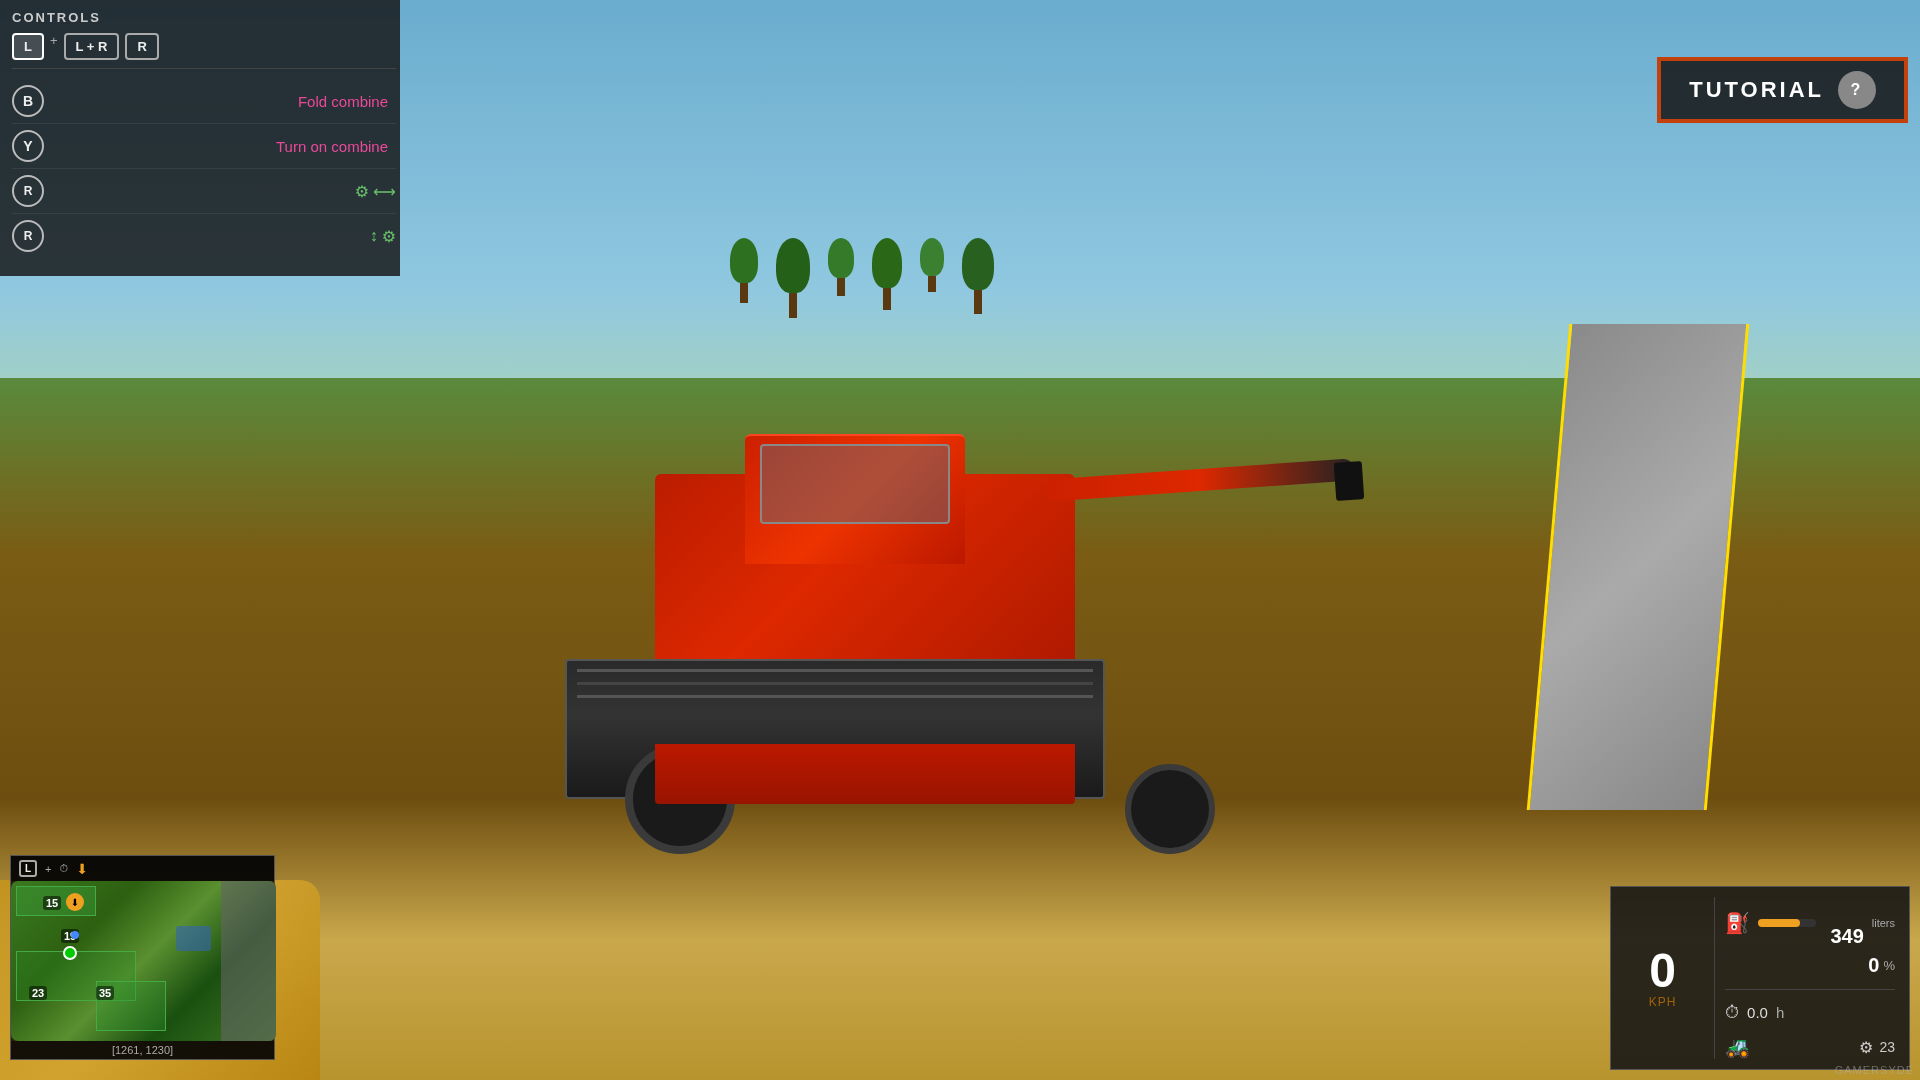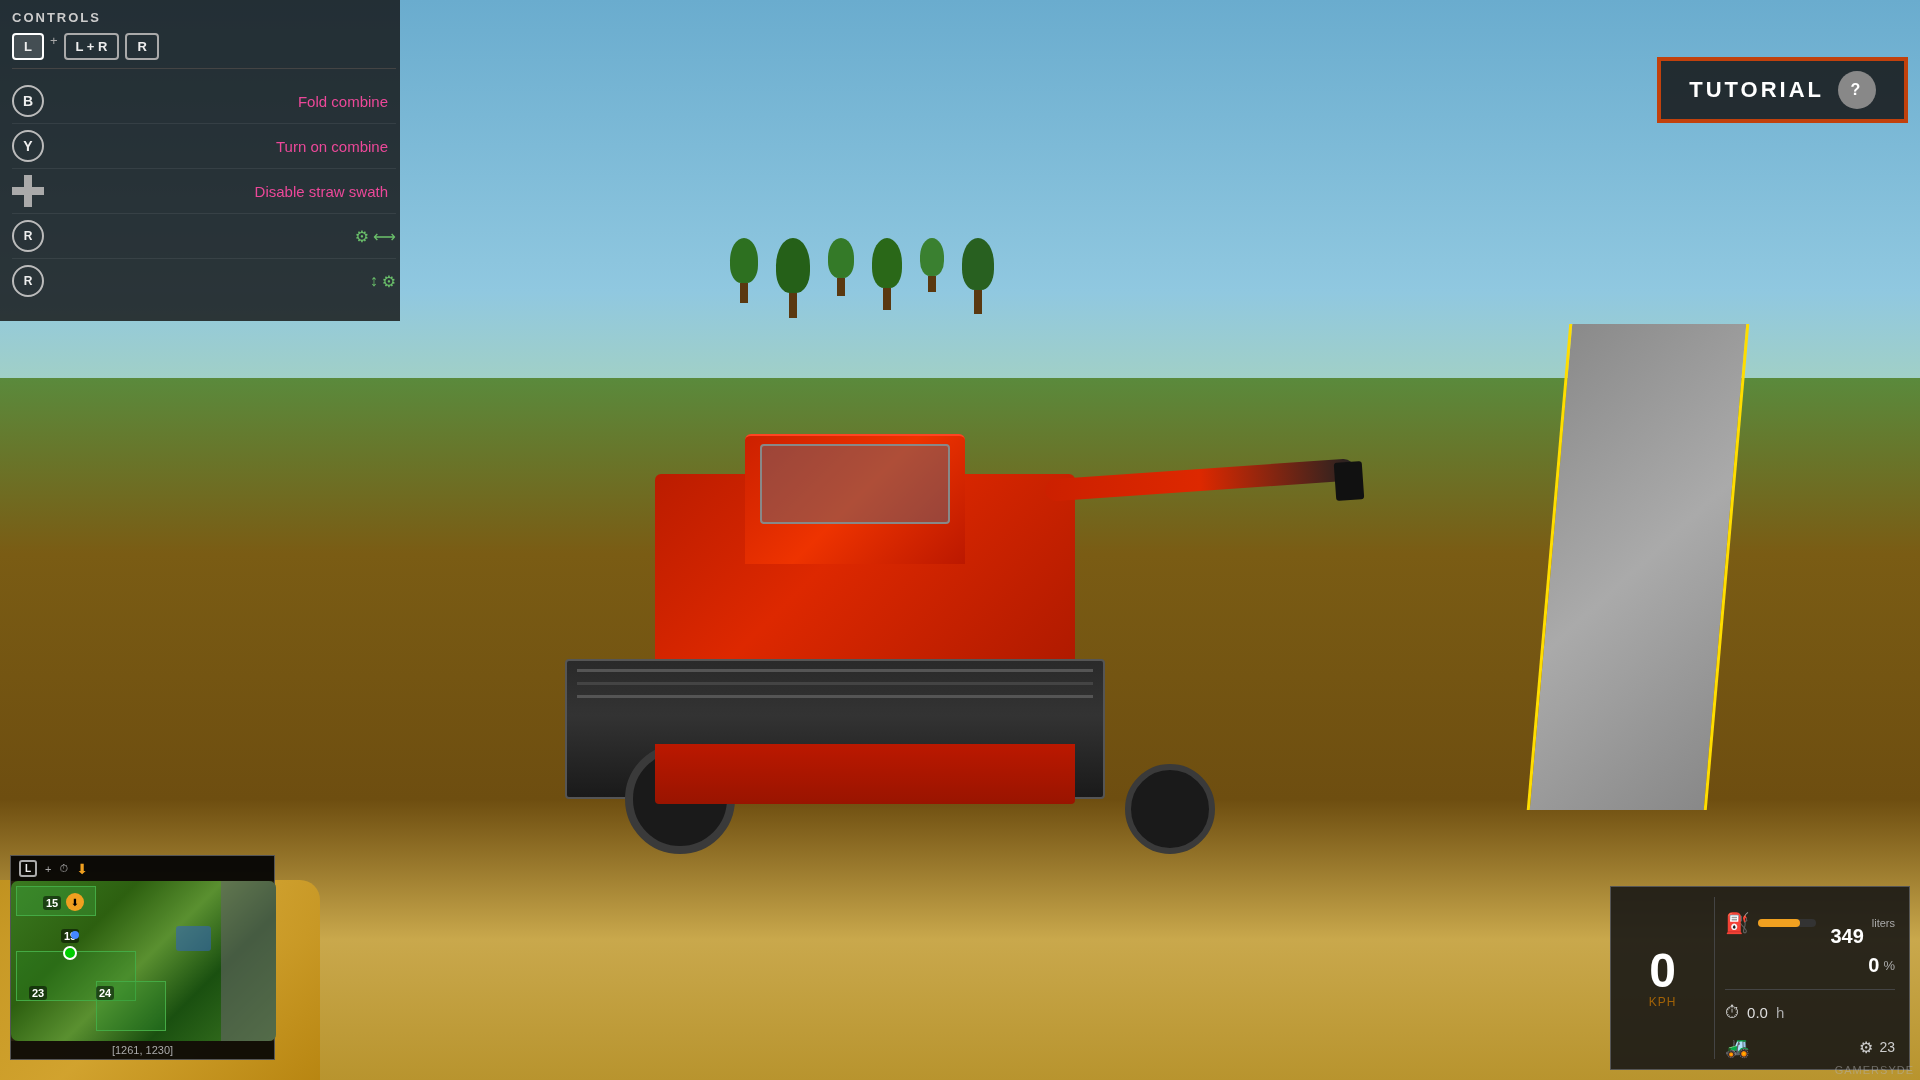--- a/index.html
+++ b/index.html
@@ -447,28 +447,20 @@
   <div class="control-row">
     <div class="control-button" style="border-radius:50%; width:32px; height:32px; border:2px solid #bbb; display:flex; align-items:center; justify-content:center; font-weight:bold; color:#eee; font-size:14px;">B</div>
     <span class="control-label">Fold combine</span>
   </div>
 
   <div class="control-row">
     <div class="control-button" style="border-radius:50%; width:32px; height:32px; border:2px solid #bbb; display:flex; align-items:center; justify-content:center; font-weight:bold; color:#eee; font-size:14px;">Y</div>
     <span class="control-label">Turn on combine</span>
   </div>
 
-  <div class="control-row">
-    <div style="width:32px; height:32px; position:relative; flex-shrink:0;">
-      <svg width="32" height="32" viewBox="0 0 32 32">
-        <polygon points="12,0 20,0 20,12 32,12 32,20 20,20 20,32 12,32 12,20 0,20 0,12 12,12" fill="#aaa"></polygon>
-      </svg>
-    </div>
-    <span class="control-label">Disable straw swath</span>
-  </div>
 
 
   <div class="control-row">
     <div style="width:32px; height:32px; border-radius:50%; border:2px solid #bbb; display:flex; align-items:center; justify-content:center; color:#eee; font-size:12px; font-weight:bold; flex-shrink:0;">R</div>
     <div class="control-gear-icon" style="color:#6abf6a; font-size:16px; display:flex; gap:4px; align-items:center;">
       <span>⚙</span>
         <span>⟷</span>
     </div>
   </div>
 
@@ -500,21 +492,21 @@
 
     <div style="position:absolute; top:5px; left:5px; width:80px; height:30px; background:rgba(60,160,60,0.4); border:1px solid #4a4;"></div>
     <div style="position:absolute; top:70px; left:5px; width:120px; height:50px; background:rgba(40,140,40,0.3); border:1px solid #4a4;"></div>
     <div style="position:absolute; top:100px; left:85px; width:70px; height:50px; background:rgba(50,150,50,0.35); border:1px solid #4a4;"></div>
 
     <div style="position:absolute; top:45px; right:65px; width:35px; height:25px; background:rgba(50,100,180,0.6); border-radius:3px;"></div>
 
     <div class="minimap-label" style="left:32px; top:15px;">15</div>
     <div class="minimap-label" style="left:50px; top:48px;">19</div>
     <div class="minimap-label" style="left:18px; top:105px;">23</div>
-    <div class="minimap-label" style="left:85px; top:105px;">24</div>
+    <div class="minimap-label" style="left:85px; top:105px;">35</div>
 
     <div style="position:absolute; top:12px; left:55px; width:18px; height:18px; background:#f0a020; border-radius:50%; display:flex; align-items:center; justify-content:center; font-size:10px; color:#000;">⬇</div>
 
     <div style="position:absolute; top:65px; left:52px; width:14px; height:14px; border-radius:50%; background:#00cc00; border:2px solid #fff;"></div>
 
     <div style="position:absolute; top:50px; left:60px; width:8px; height:8px; border-radius:50%; background:#4488ff;"></div>
   </div>
   <div class="minimap-coords">[1261, 1230]</div>
 </div>
 

